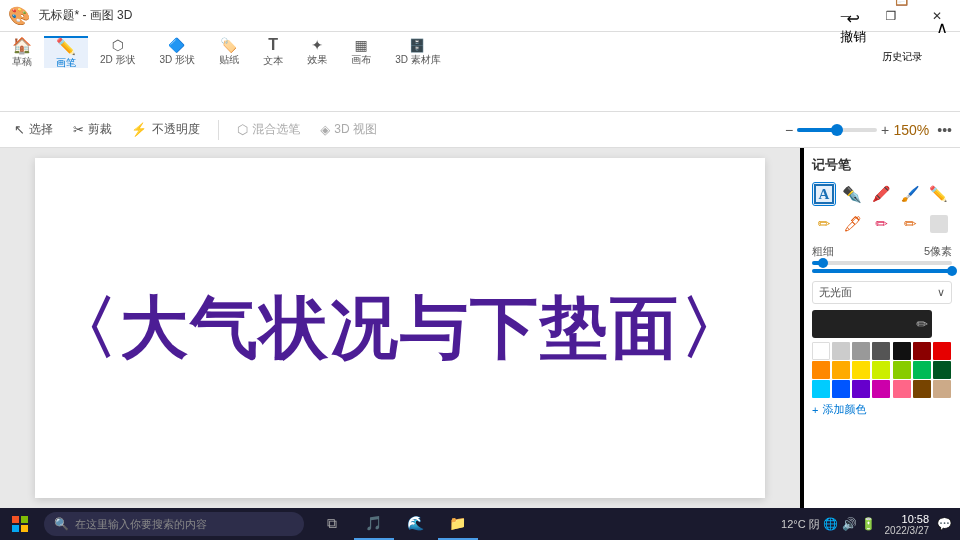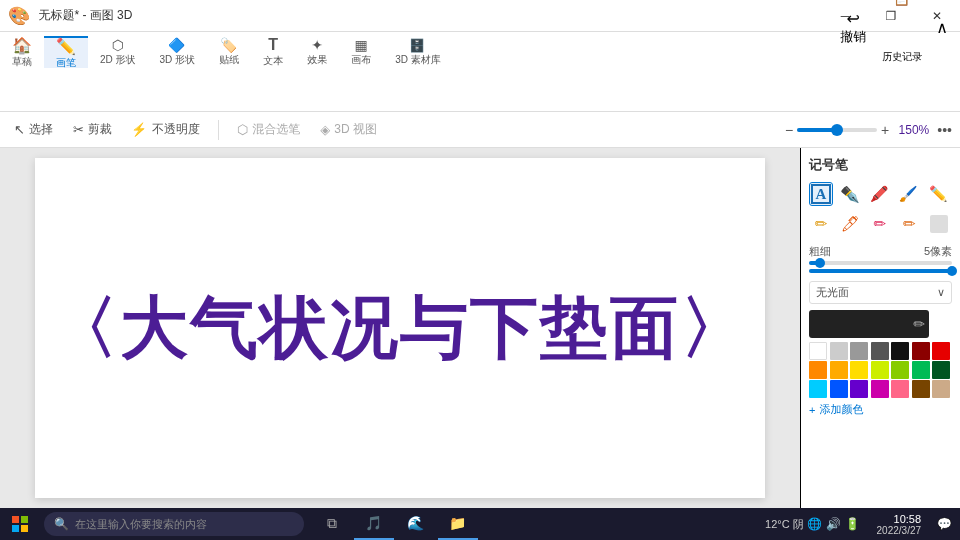--- a/index.html
+++ b/index.html
@@ -126,21 +126,21 @@
     .zoom-slider-thumb {
       width: 12px;
       height: 12px;
       background: #0078d4;
       border-radius: 50%;
       position: absolute;
       top: -4px;
       left: 50%;
       transform: translateX(-50%);
     }
-    .zoom-value { font-size: 12px; color: #4c1d95; min-width: 36px; text-align: right; }
+    .zoom-value { font-size: 14px; color: #a16207; min-width: 36px; text-align: right; }
 
     
     #main {
       display: flex;
       height: calc(540px - 32px - 80px - 36px - 32px);
     }
 
     
     #canvas-area {
       flex: 1;
@@ -166,21 +166,21 @@
       color: #111;
       white-space: nowrap;
       font-weight: 900;
       letter-spacing: 4px;
     }
 
     
     #right-panel {
       width: 160px;
       background: #fff;
-      border-left: 1px solid #000000;
+      border-left: 4px solid #000000;
       padding: 8px;
       overflow-y: auto;
     }
     .panel-title {
       font-size: 13px;
       font-weight: bold;
       color: #333;
       margin-bottom: 8px;
     }
     .brush-grid {
@@ -319,21 +319,21 @@
       align-items: center;
       justify-content: center;
       cursor: pointer;
       border-bottom: 2px solid transparent;
     }
     .taskbar-app.active { border-bottom-color: #4a9de8; }
     .taskbar-right {
       margin-left: auto;
       display: flex;
       align-items: center;
-      gap: 16px;
+      gap: 8px;
       padding-right: 8px;
       font-size: 11px;
       color: #ccc;
     }
     .sys-tray { display: flex; align-items: center; gap: 4px; }
     .taskbar-clock { text-align: right; }
     .taskbar-time { font-size: 11px; color: #fff; }
     .taskbar-date { font-size: 10px; color: #ccc; }
 
     

